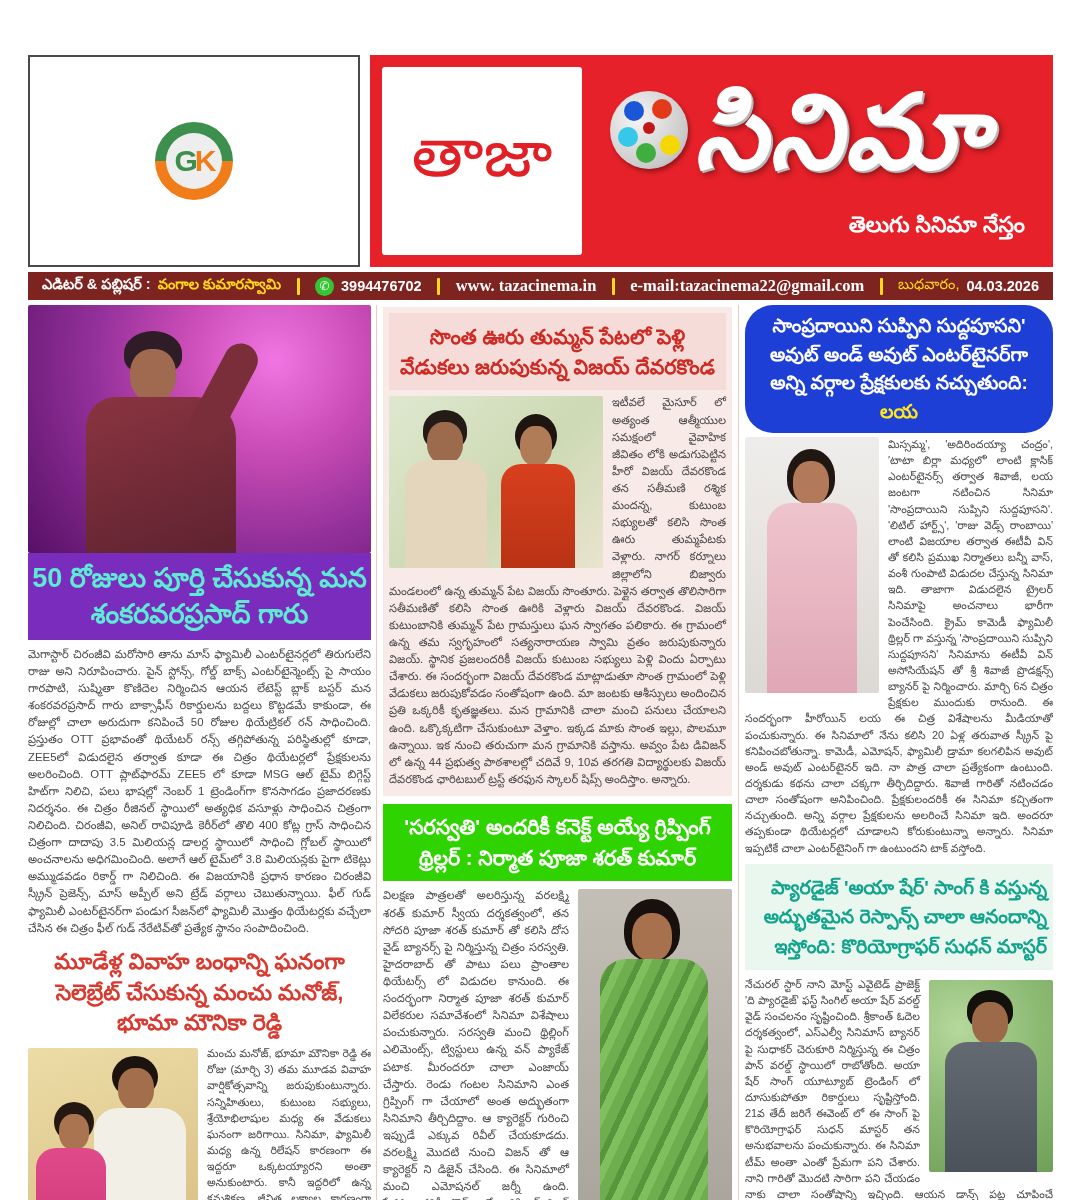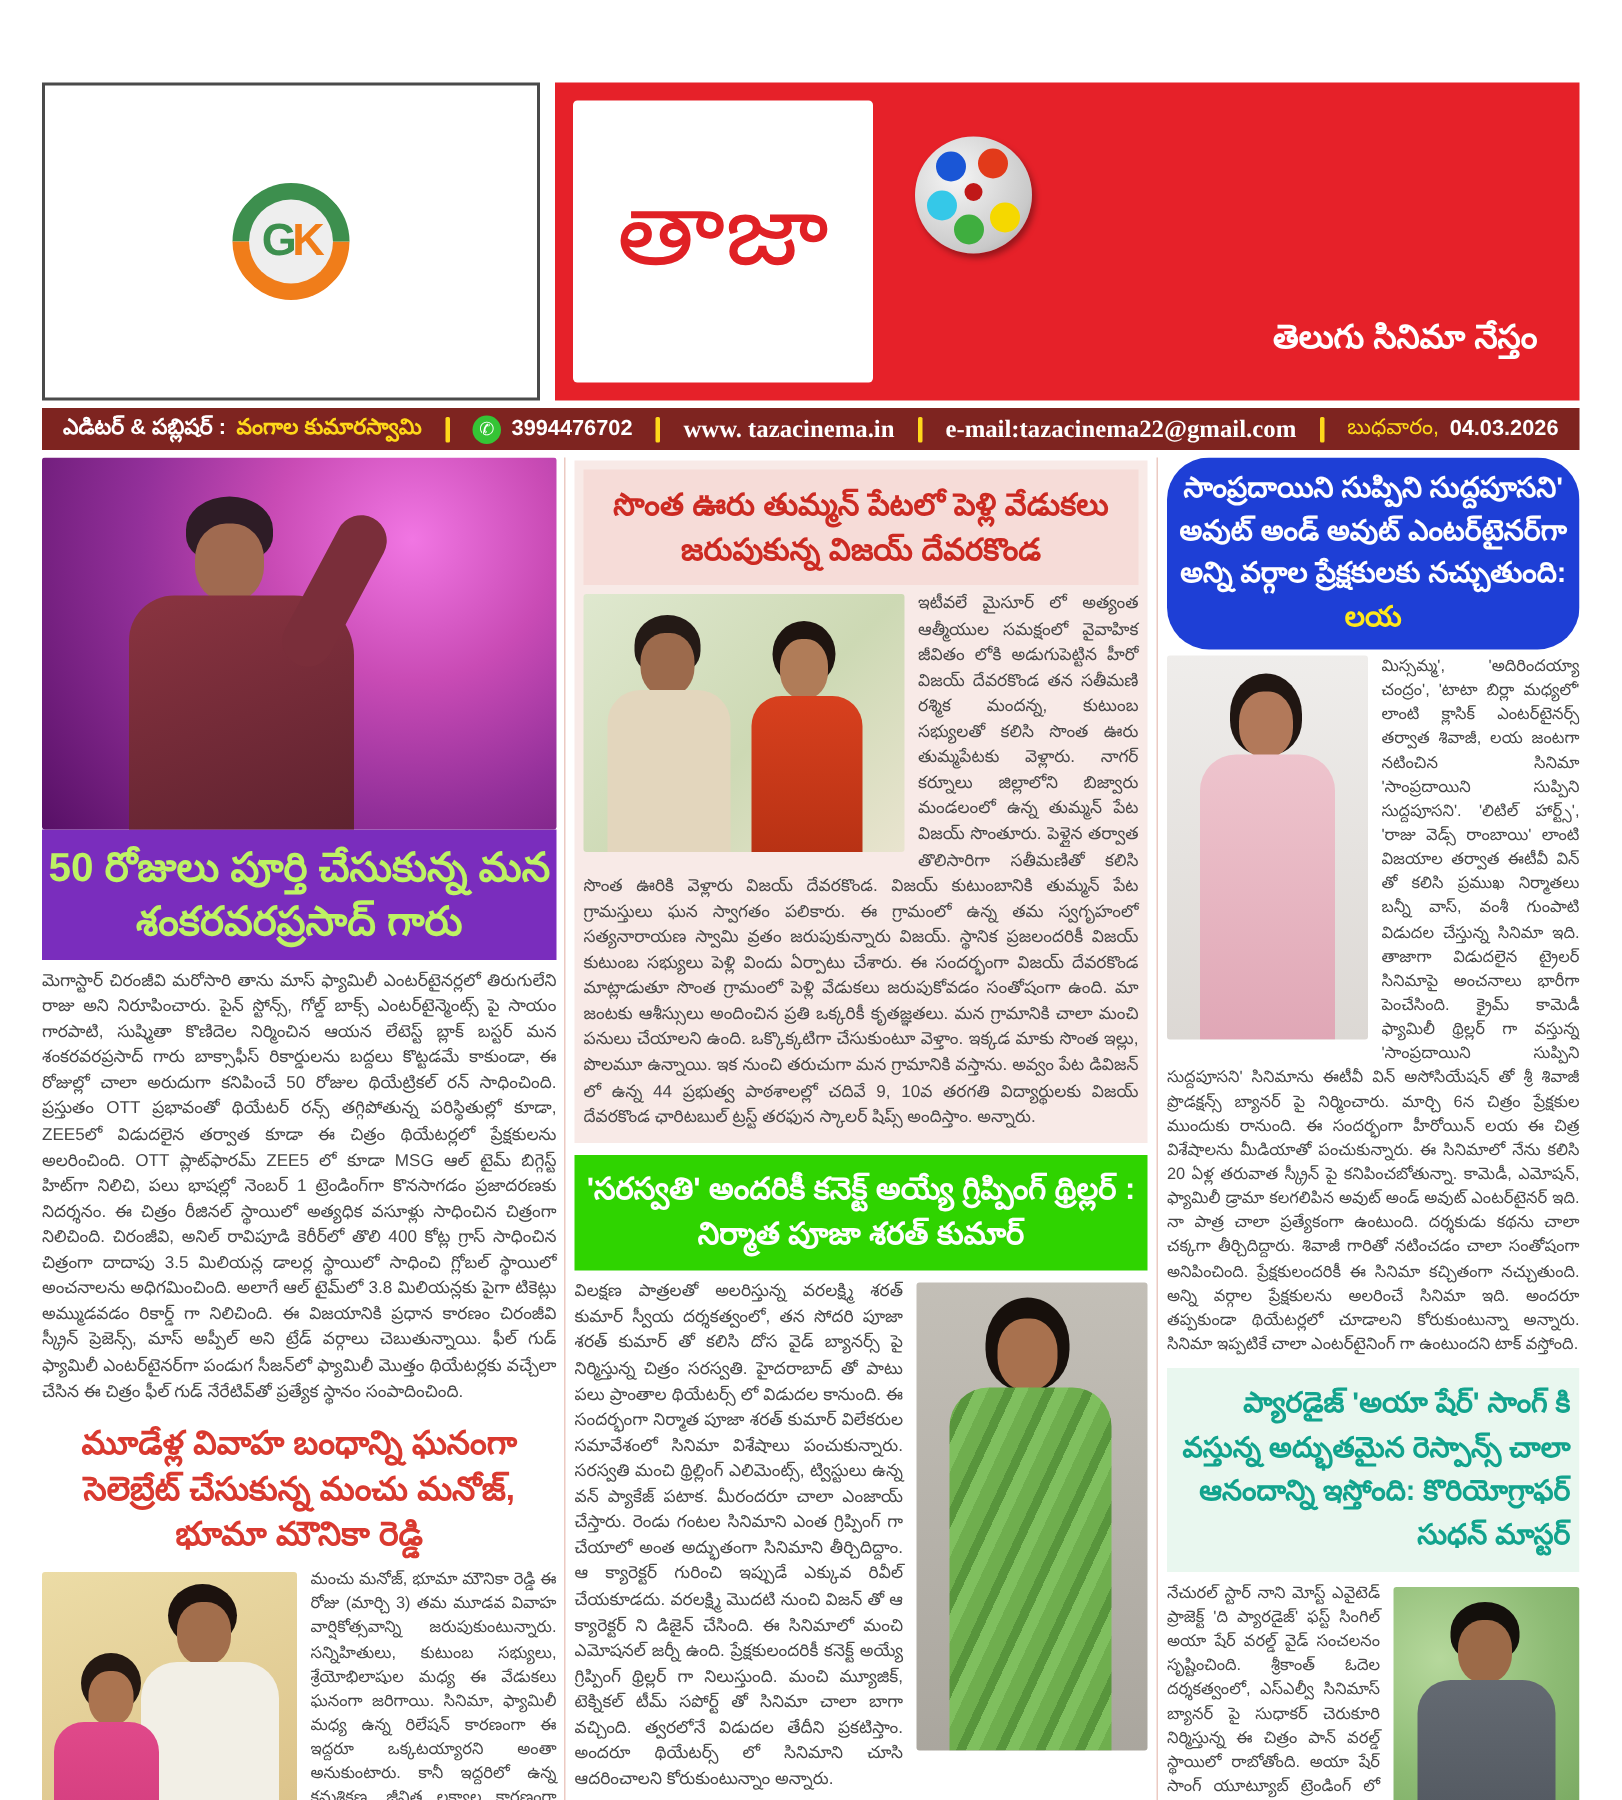--- a/index.html
+++ b/index.html
@@ -49,28 +49,28 @@
   .wa-icon { width:19px; height:19px; border-radius:50%; background:#35c435; color:#fff; display:flex; align-items:center; justify-content:center; font-size:12px; }
   .ib-phone { font-weight:bold; }
   .ib-serif { font-family:"Liberation Serif", serif; font-weight:bold; font-size:16.5px; }
   .ib-day { color:#ffd81a; font-weight:normal; }
   .ib-date { font-weight:bold; }
 
   
   .main { position:absolute; left:28px; top:305px; width:1025px; height:895px; display:flex; }
   .col { overflow:hidden; height:100%; }
   .col-left  { width:348px; padding-right:5px; }
-  .col-mid   { width:396px; border-left:1px solid #eccac2; border-right:1px solid #eccac2; padding:2px 6px; }
+  .col-mid   { width:363px; border-left:1px solid #eccac2; border-right:1px solid #eccac2; padding:2px 6px; }
   .col-right { flex:1; padding-left:6px; }
 
   .body-text { font-size:11.4px; line-height:1.5; text-align:justify; color:#474747; }
   .body-sm   { font-size:10.9px; line-height:1.48; text-align:justify; color:#474747; }
 
   
-  .headline-purple { background:#7a2dbd; color:#bef264; font-weight:bold; font-size:27px; line-height:1.35; text-align:center; padding:7px 4px; }
+  .headline-purple { background:#7a2dbd; color:#5eead4; font-weight:bold; font-size:27px; line-height:1.35; text-align:center; padding:7px 4px; }
   .headline-red { color:#d93a30; font-weight:bold; font-size:22px; line-height:1.4; text-align:center; margin:10px 0 6px; }
   .headline-pinkbox { background:#f6dcd8; color:#cc2a22; font-weight:bold; font-size:20.5px; line-height:1.45; text-align:center; padding:9px 6px; }
   .headline-green { background:#2fd400; color:#fff; font-weight:bold; font-size:20.5px; line-height:1.5; text-align:center; padding:8px 6px; margin:8px 0 6px; }
   .headline-blue { background:#1e3fd6; color:#fff; font-weight:bold; font-size:19px; line-height:1.5; text-align:center; padding:7px 5px;border-radius:28px; }
   .accent-yellow { color:#ffe81a; }
   .headline-mint { background:#e9f7ef; color:#12a38d; font-weight:bold; font-size:19px; line-height:1.55; text-align:right; padding:9px 6px; margin:8px 0 6px; }
 
   
   .article-mid1 { background:#f8eae7; padding:6px 6px 8px; }
   .clearfix::after { content:""; display:block; clear:both; }
@@ -143,20 +143,21 @@
       </div>
       <div class="cinema-wrap">
         <div class="reel">
           <span class="reel-dot rd-blue"></span>
             <span class="reel-dot rd-red"></span>
           <span class="reel-dot rd-cyan"></span>
             <span class="reel-dot rd-green"></span>
           <span class="reel-dot rd-yellow"></span>
             <span class="reel-dot rd-center"></span>
         </div>
+        <div class="cinema-text">సినిమా</div>
         <div class="banner-tagline">తెలుగు సినిమా నేస్తం</div>
       </div>
     </div>
   </div>
 
   <div class="infobar">
     <span class="ib-group">
       <span class="ib-label">ఎడిటర్ &amp; పబ్లిషర్ :</span>
       <span class="ib-name">వంగాల కుమారస్వామి</span>
     </span>

